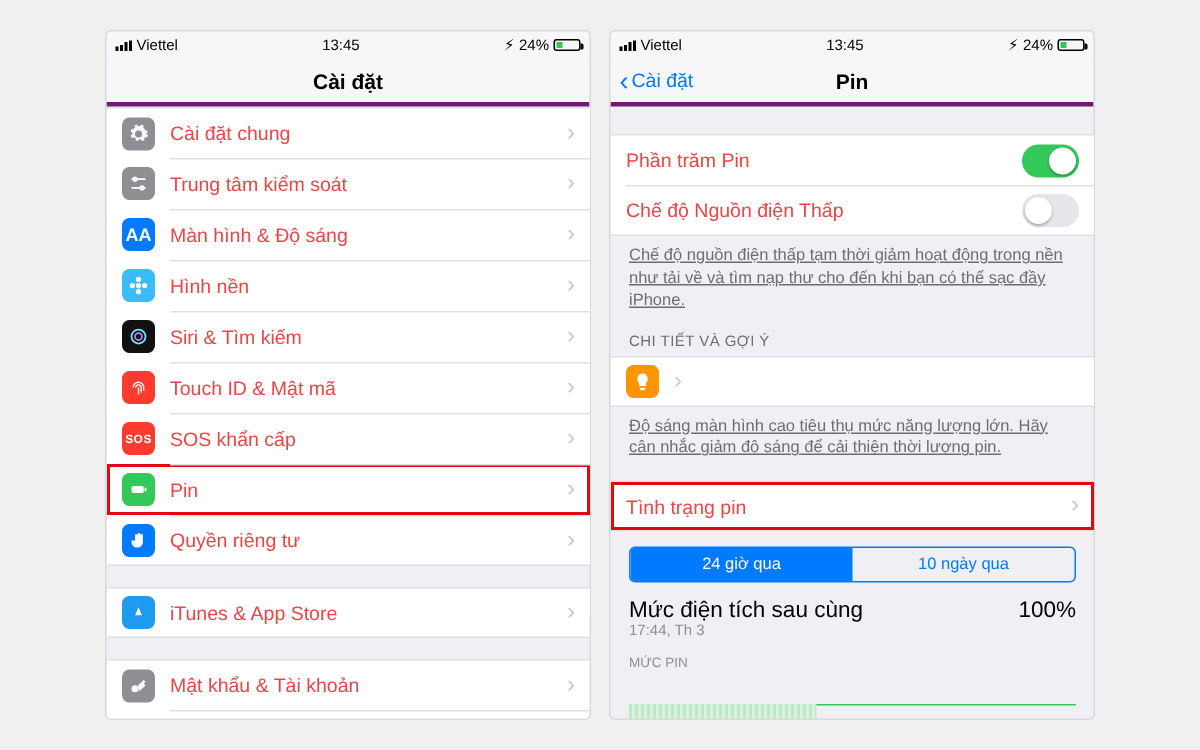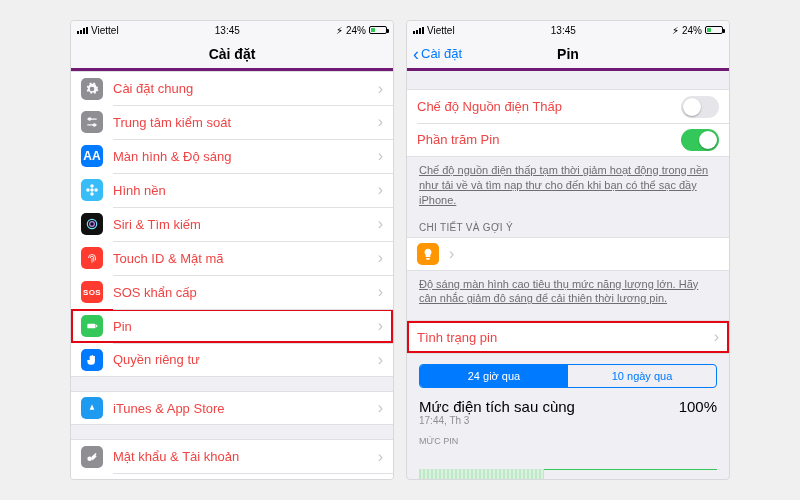--- a/index.html
+++ b/index.html
@@ -233,28 +233,28 @@
       <span class="nav-back">
         <span class="chev">‹</span>
         <span>Cài đặt</span>
       </span>
       <span class="nav-title">Pin</span>
     </div>
     <div class="scroll">
 
       <div class="group" style="margin-top:18px">
         <div class="row noicon">
+          <span class="label">Phần trăm Pin</span>
+          <span class="toggle on">
+              <i></i>
+            </span>
+        </div>
+        <div class="row noicon">
           <span class="label">Chế độ Nguồn điện Thấp</span>
           <span class="toggle off">
-              <i></i>
-            </span>
-        </div>
-        <div class="row noicon">
-          <span class="label">Phần trăm Pin</span>
-          <span class="toggle on">
               <i></i>
             </span>
         </div>
       </div>
       <div class="footer-note">Chế độ nguồn điện thấp tạm thời giảm hoạt động trong nền như tải về và tìm nạp thư cho đến khi bạn có thể sạc đầy iPhone.</div>
 
       <div class="header-note">CHI TIẾT VÀ GỢI Ý</div>
       <div class="group" style="margin-top:0">
         <div class="row">
           <span class="icon ic-bright">

